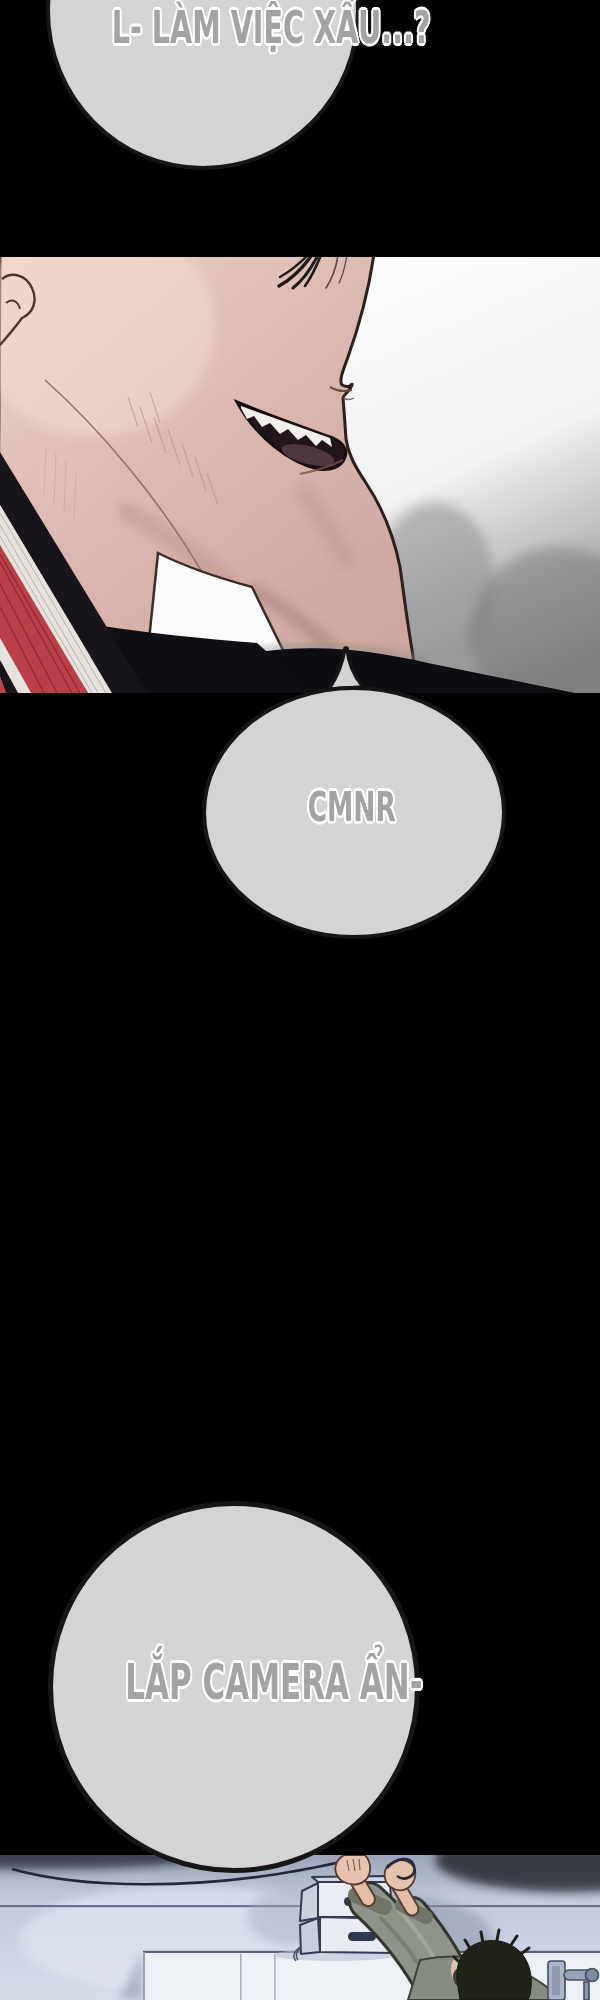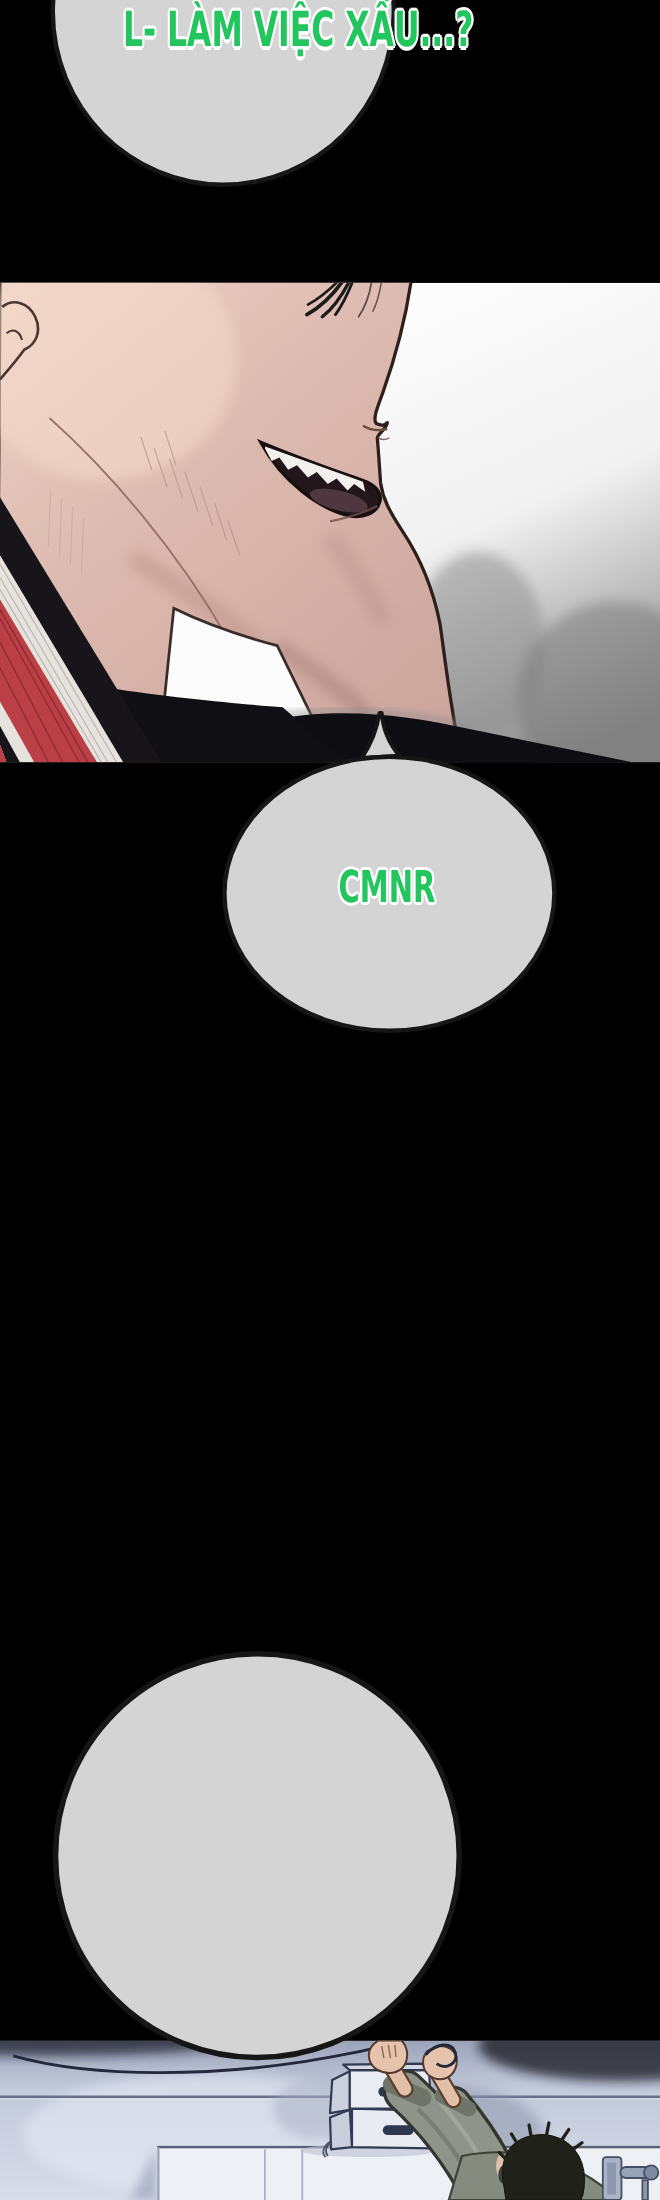--- a/index.html
+++ b/index.html
@@ -6,21 +6,21 @@
   #page{
     position:relative;width:600px;height:2000px;background:#000;
     overflow:hidden;font-family:"DejaVu Sans",sans-serif;
   }
   .bubble{
     position:absolute;background:#d4d4d4;border-radius:50%;
     border:4px solid #161616;box-sizing:border-box;z-index:2;
   }
   .panel{position:absolute;left:0;z-index:1;display:block;}
   .btext{
-    position:absolute;z-index:3;text-align:center;color:#22c55e;
+    position:absolute;z-index:3;text-align:center;color:#a3a3a3;
     font-weight:bold;line-height:1.05;white-space:nowrap;
     text-shadow:-2px -2px 0 #fff,2px -2px 0 #fff,-2px 2px 0 #fff,2px 2px 0 #fff,
       0 -3px 0 #fff,0 3px 0 #fff,-3px 0 0 #fff,3px 0 0 #fff,0 0 4px #fff;
   }
   .btext>span{display:inline-block;transform:scaleX(var(--sx,0.64));transform-origin:center;}
   #t1{top:5px;left:26px;width:348px;font-size:44px;--sx:0.65;}
   #t2{top:786px;left:252px;width:200px;font-size:40px;--sx:0.66;}
   #t3{top:1656px;left:34px;width:400px;font-size:50px;--sx:0.62;}
   #b1{left:46px;top:-148px;width:314px;height:318px;}
   #b2{left:202px;top:686px;width:304px;height:253px;}
@@ -229,14 +229,15 @@
       <rect x="564" y="115" width="28" height="10" rx="5" fill="#97a2b6"></rect>
       <circle cx="592" cy="120" r="6.5" fill="#7e8aa0"></circle>
       <rect x="584" y="127" width="5" height="18" fill="#8d98ad"></rect>
     </g>
   </svg>
 
   <div class="bubble" id="b3"></div>
 
   <div class="btext" id="t1"><span>L- LÀM VIỆC XẤU...?</span></div>
   <div class="btext" id="t2"><span>CMNR</span></div>
+  <div class="btext" id="t3"><span>LẮP CAMERA ẨN-</span></div>
 
 </div>
 
 </body></html>

